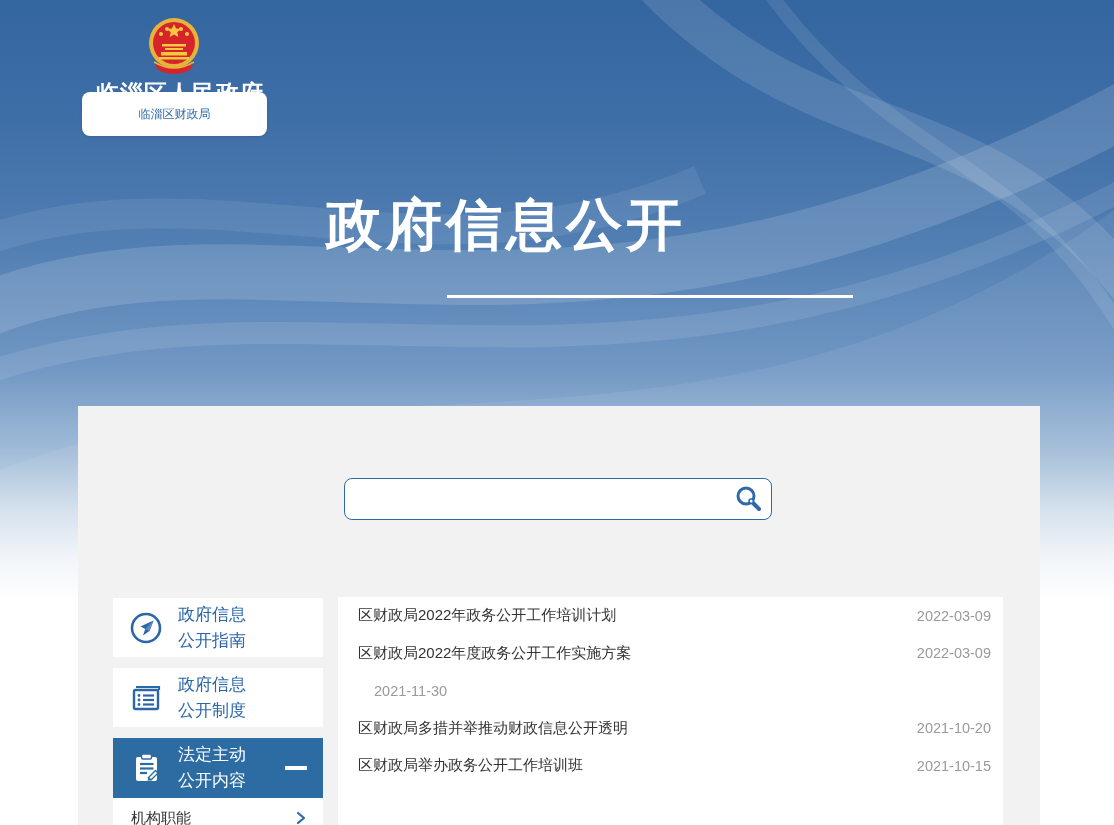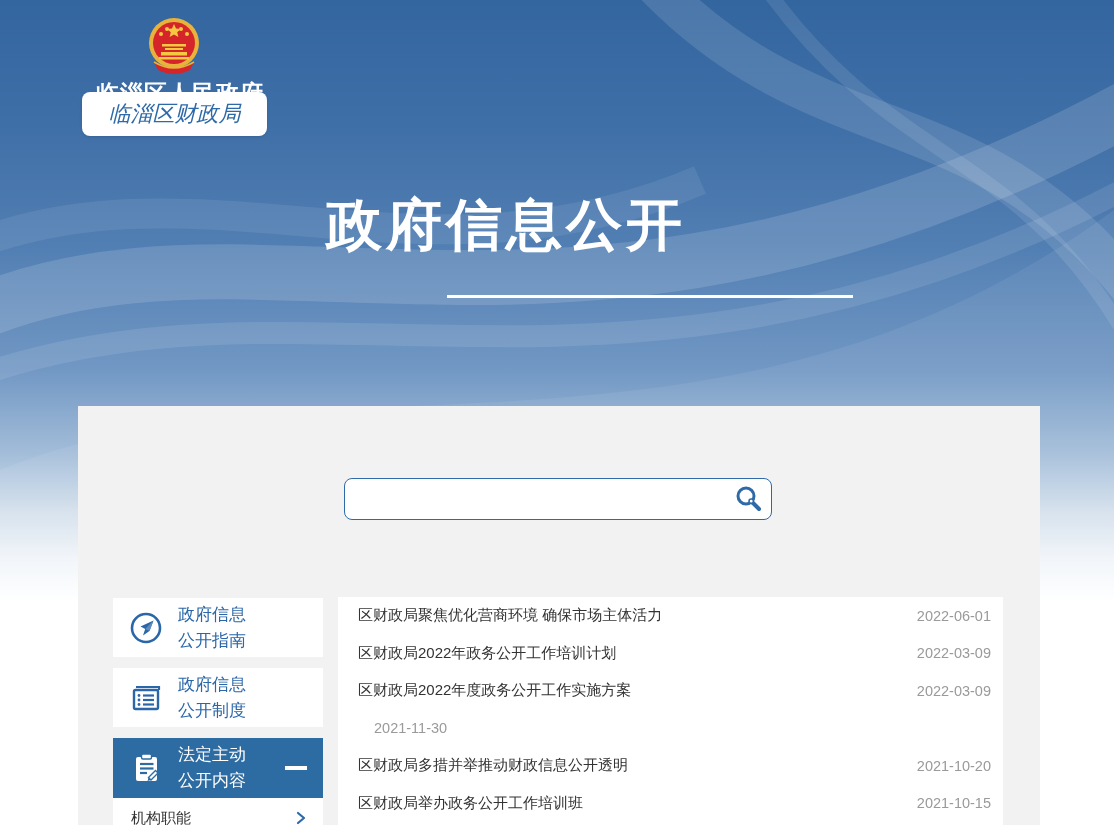--- a/index.html
+++ b/index.html
@@ -6,22 +6,22 @@
   body{font-family:"Liberation Sans","DejaVu Sans",sans-serif;}
   .page{position:relative;width:1114px;height:825px;overflow:hidden;
     background:linear-gradient(180deg,#33659f 0%,#3f6fa7 15%,#527fb3 30%,#7298c4 45%,#a3bdd9 55%,#d4e0ec 62%,#f2f6fa 68%,#ffffff 73%);}
   .waves{position:absolute;left:0;top:0;width:1114px;height:560px;pointer-events:none;}
 
   
   .logo-row{position:absolute;left:84px;top:16px;display:flex;align-items:center;cursor:pointer;flex-direction:column;}
   .emblem{width:54px;height:62px;display:block;}
   .site-name{margin-left:12px;color:#fff;font-size:23px;font-weight:bold;letter-spacing:1px;}
   .dept-btn{position:absolute;left:82px;top:92px;width:185px;height:44px;background:#fff;border-radius:8px;
-    display:flex;align-items:center;justify-content:center;color:#2e6aa8;font-size:22px;font-weight:500;
-    box-shadow:0 1px 3px rgba(0,0,0,0.12);cursor:pointer;font-style:italic;}
+    display:flex;align-items:center;justify-content:center;color:#2e6aa8;font-size:12px;font-weight:500;
+    box-shadow:0 1px 3px rgba(0,0,0,0.12);cursor:pointer;}
 
   
   .banner-title{position:absolute;left:0;top:188px;width:1012px;margin:0;text-align:center;
     color:#fff;font-size:56px;font-weight:bold;letter-spacing:4px;}
   .title-underline{position:absolute;left:447px;top:295px;width:406px;height:3px;background:#fff;}
 
   
   .content-panel{position:absolute;left:78px;top:406px;width:962px;height:419px;background:#f2f2f2;}
 
   
@@ -165,24 +165,20 @@
             <polyline points="5,4 11,9 5,14" fill="none" stroke="#2e6aa8" stroke-width="2.2" stroke-linecap="round" stroke-linejoin="round"></polyline>
           </svg>
         </span>
       </div>
 
     </nav>
 
     <section class="articles">
 
       <div class="article-row">
-        <span class="article-title">区财政局聚焦优化营商环境 确保市场主体活力</span>
-        <span class="article-date">2022-06-01</span>
-      </div>
-      <div class="article-row">
         <span class="article-title">区财政局2022年政务公开工作培训计划</span>
         <span class="article-date">2022-03-09</span>
       </div>
       <div class="article-row">
         <span class="article-title">区财政局2022年度政务公开工作实施方案</span>
         <span class="article-date">2022-03-09</span>
       </div>
       <div class="article-row">
         <span class="article-date">2021-11-30</span>
       </div>

